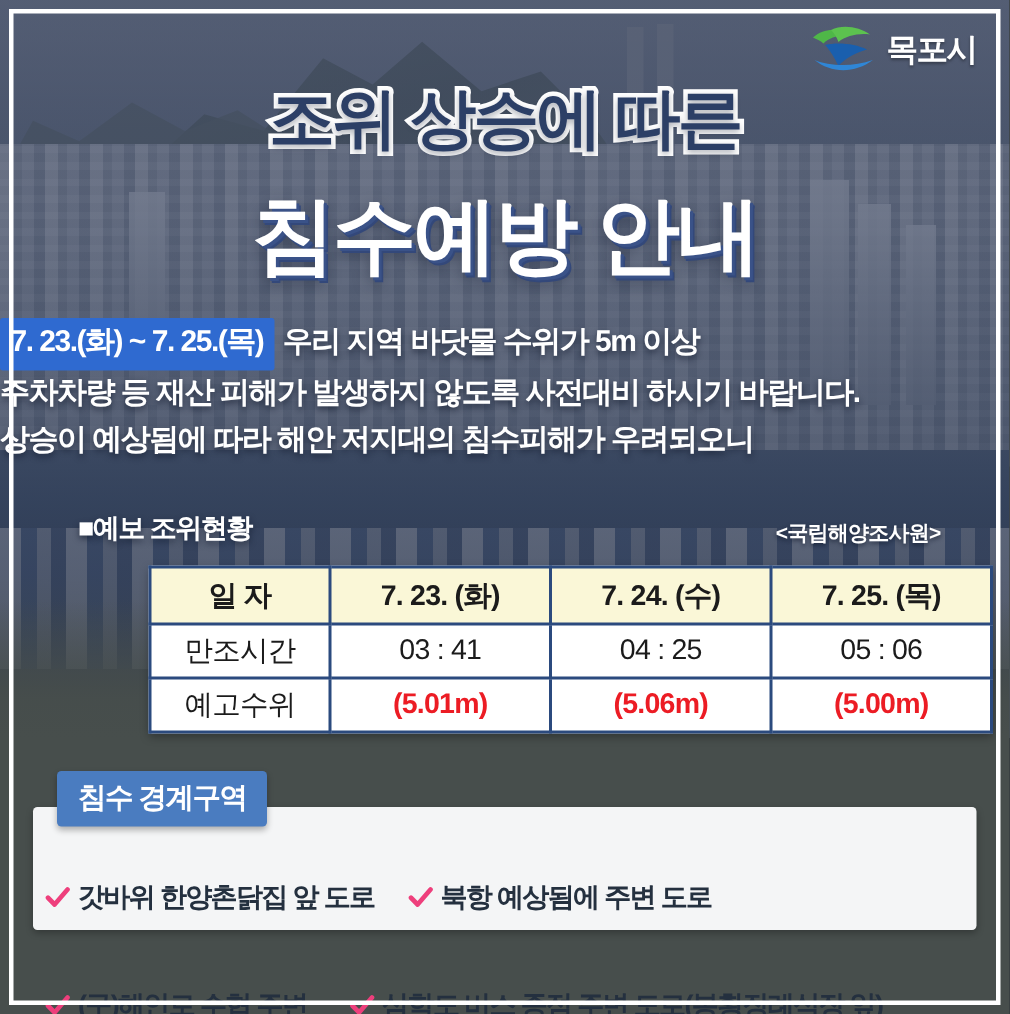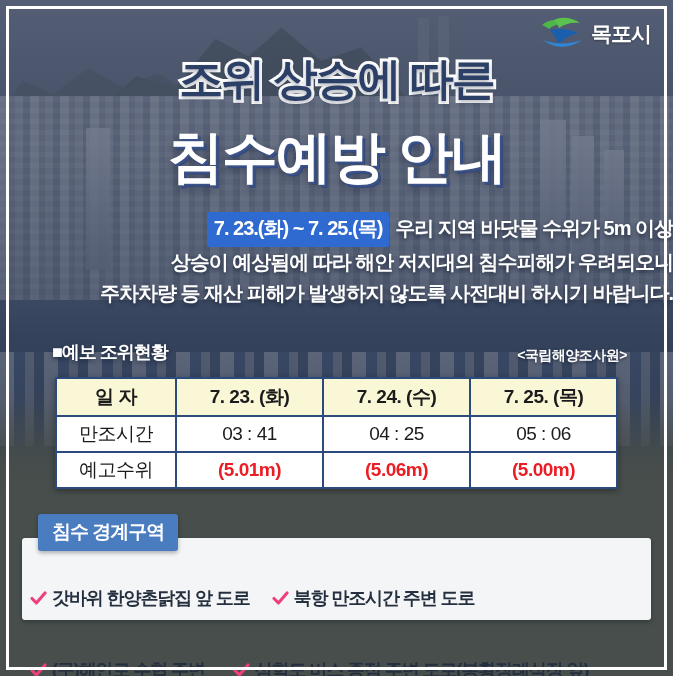--- a/index.html
+++ b/index.html
@@ -132,21 +132,21 @@
     color:#ffffff;
     text-shadow:
       2px 2px 0 #3a5288,
       3px 3px 0 #33487a,
       0 4px 10px rgba(18,26,46,.5);
   }
 
   
   .body-block{
     position:absolute;left:0;top:212px;width:673px;
-    text-align:right;color:#ffffff;
+    text-align:left;color:#ffffff;
   }
   .body-line{
     font-size:20px;font-weight:bold;letter-spacing:-1px;
     line-height:31px;
     text-shadow:0 2px 4px rgba(12,20,38,.65);
     white-space:nowrap;
   }
   .date-badge{
     display:inline-block;
     background:#2f6ad0;
@@ -168,20 +168,21 @@
     font-size:14px;font-weight:bold;color:#ffffff;letter-spacing:-.5px;
     text-shadow:0 1px 3px rgba(12,20,38,.7);
   }
 
   
   .tbl-wrap{position:absolute;left:55px;top:377px;width:563px;}
   table.tide{
     width:100%;border-collapse:collapse;table-layout:fixed;
     background:#ffffff;
     box-shadow:0 2px 6px rgba(0,0,0,.35);
+    margin-left:44px;
   }
   table.tide th,table.tide td{
     border:2px solid #2b4a7e;
     text-align:center;
     height:34px;
     font-size:19px;
     letter-spacing:-.5px;
     color:#1b1b1b;
     background:#ffffff;
     padding:0;
@@ -276,22 +277,22 @@
       <span class="logo-text">목포시</span>
     </div>
 
     <div class="title1">조위 상승에 따른</div>
     <div class="title2">침수예방 안내</div>
 
     <div class="body-block">
       <div class="body-line">
         <span class="date-badge">7. 23.(화) ~ 7. 25.(목)</span><span>우리 지역 바닷물 수위가 5m 이상</span>
       </div>
+      <div class="body-line">주차차량 등 재산 피해가 발생하지 않도록 사전대비 하시기 바랍니다.</div>
       <div class="body-line">상승이 예상됨에 따라 해안 저지대의 침수피해가 우려되오니</div>
-      <div class="body-line">주차차량 등 재산 피해가 발생하지 않도록 사전대비 하시기 바랍니다.</div>
     </div>
 
     <div class="sec-head">■예보 조위현황</div>
     <div class="sec-src">&lt;국립해양조사원&gt;</div>
 
     <div class="tbl-wrap">
       <table class="tide">
         <thead>
           <tr>
             <th class="col-label">일  자</th>
@@ -330,21 +331,21 @@
           </span>
           <span>갓바위 한양촌닭집 앞 도로</span>
         </span>
         <span class="gap-a"></span>
         <span class="warn-item">
           <span class="chk">
             <svg viewBox="0 0 17 17" width="17" height="17" aria-hidden="true">
               <path d="M2 8.5 L6.4 13 L15 3" stroke="#ee3f7c" stroke-width="3.1" fill="none" stroke-linecap="round" stroke-linejoin="round"></path>
             </svg>
           </span>
-          <span>북항 만조시간 주변 도로</span>
+          <span>북항 예상됨에 주변 도로</span>
         </span>
       </div>
       <div class="warn-row">
         <span class="warn-item">
           <span class="chk">
             <svg viewBox="0 0 17 17" width="17" height="17" aria-hidden="true">
               <path d="M2 8.5 L6.4 13 L15 3" stroke="#ee3f7c" stroke-width="3.1" fill="none" stroke-linecap="round" stroke-linejoin="round"></path>
             </svg>
           </span>
           <span>(구)해안로 수협 주변</span>

